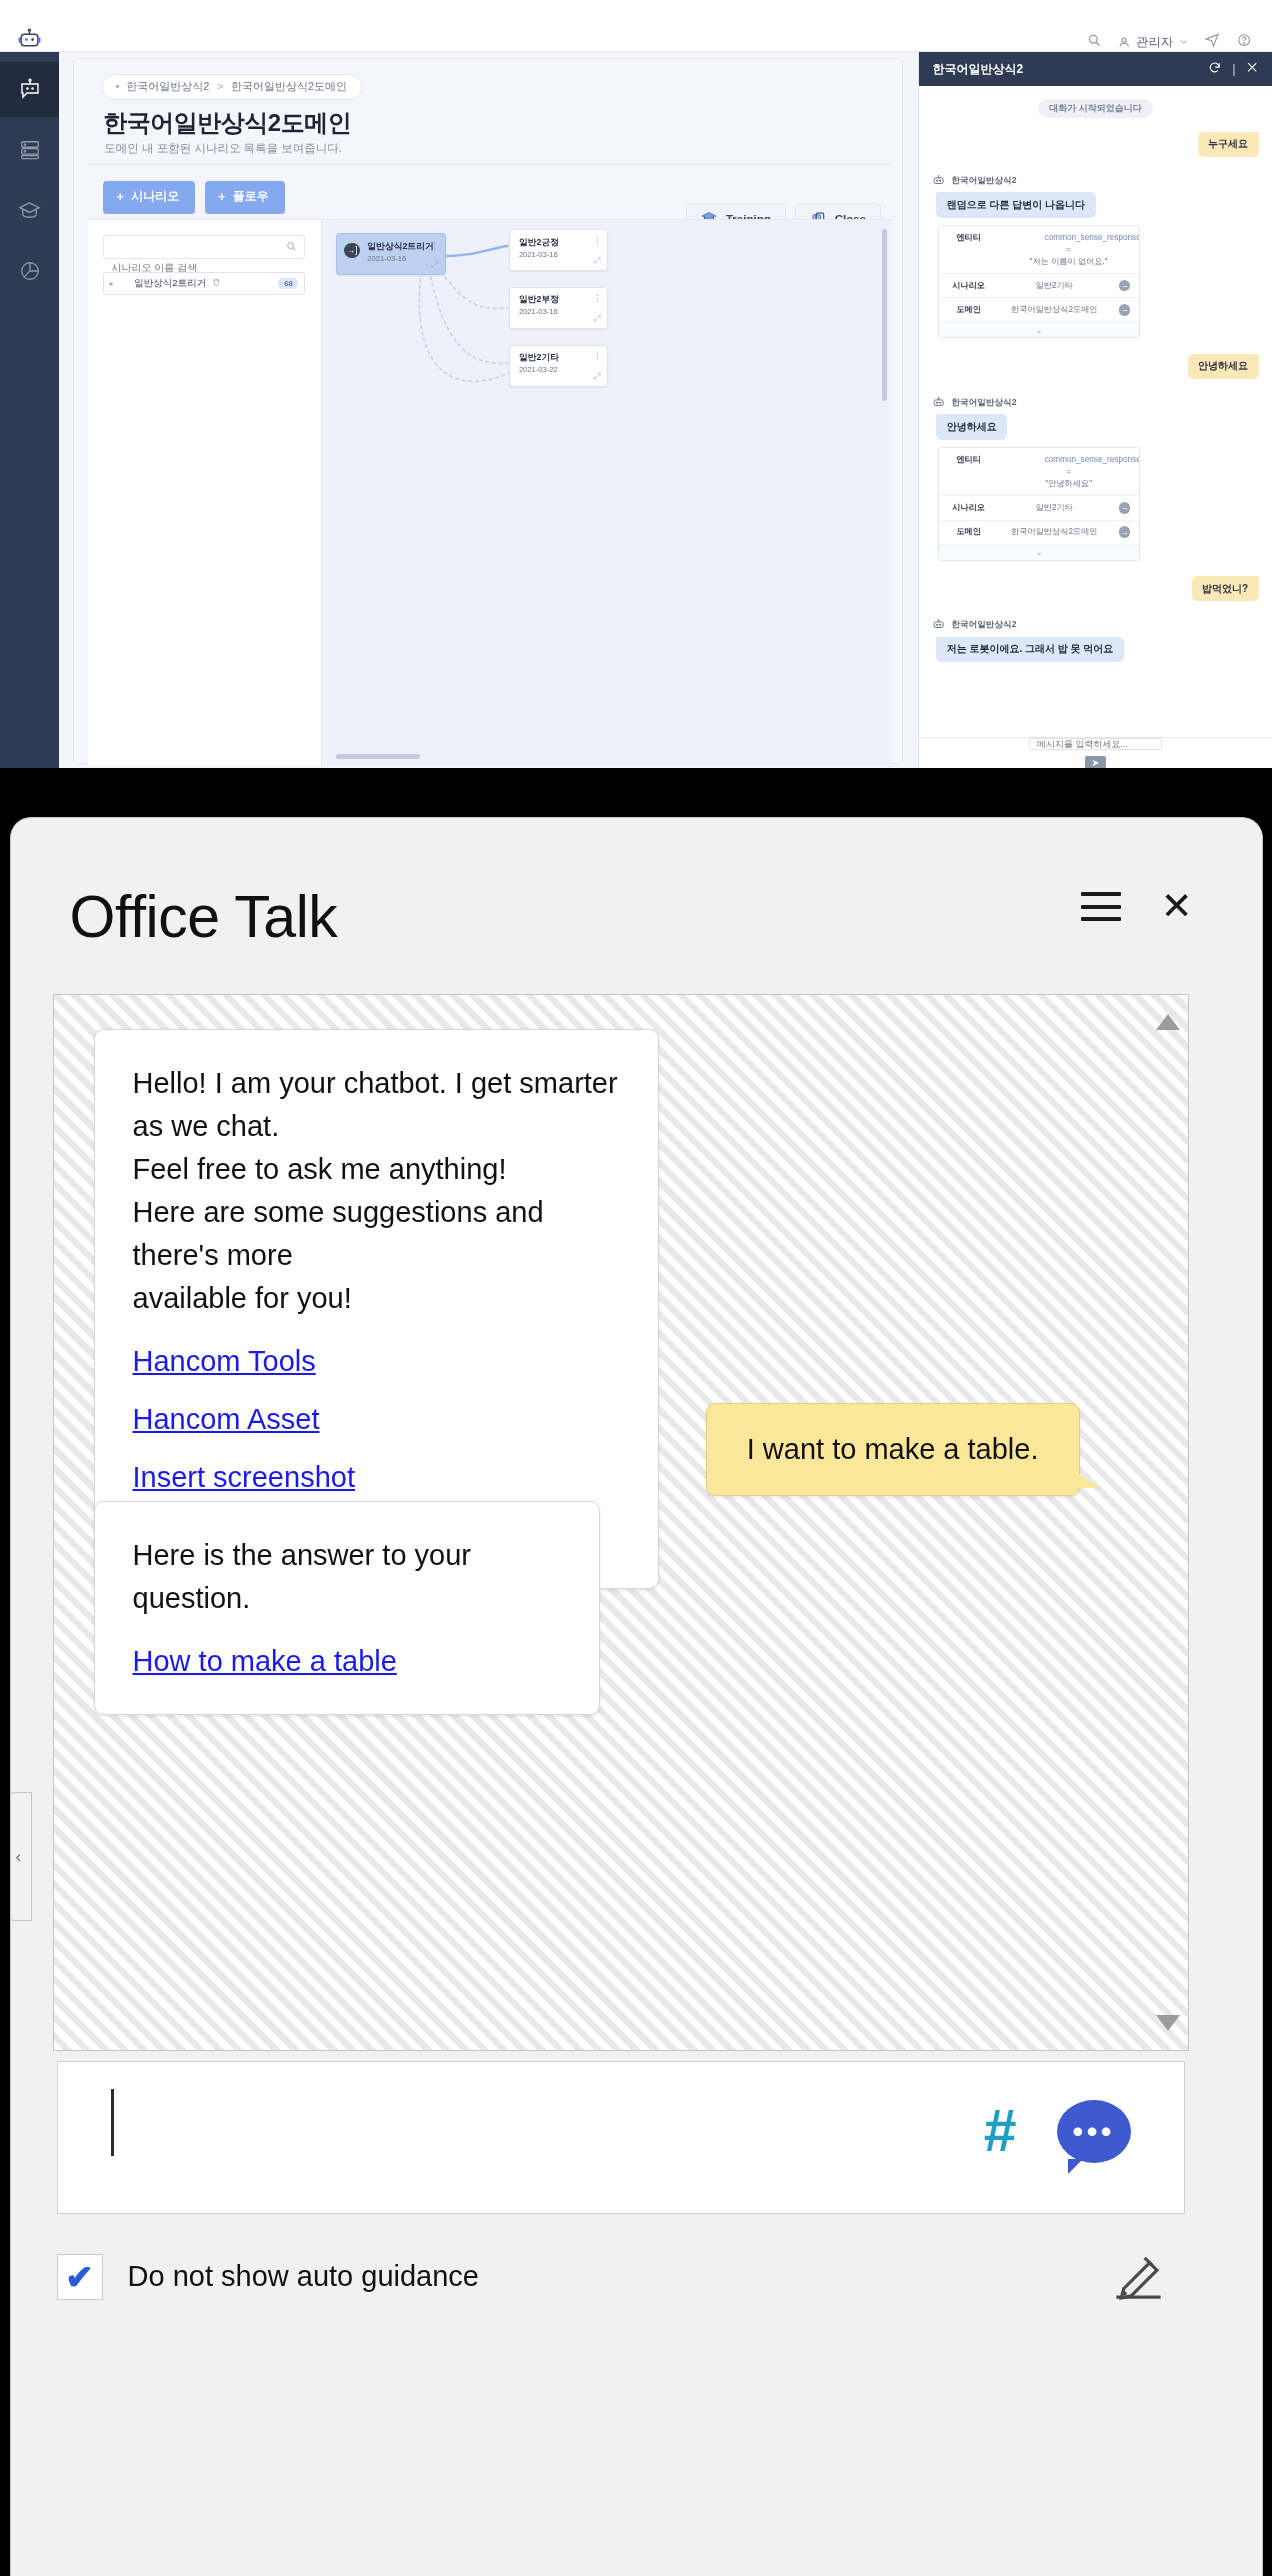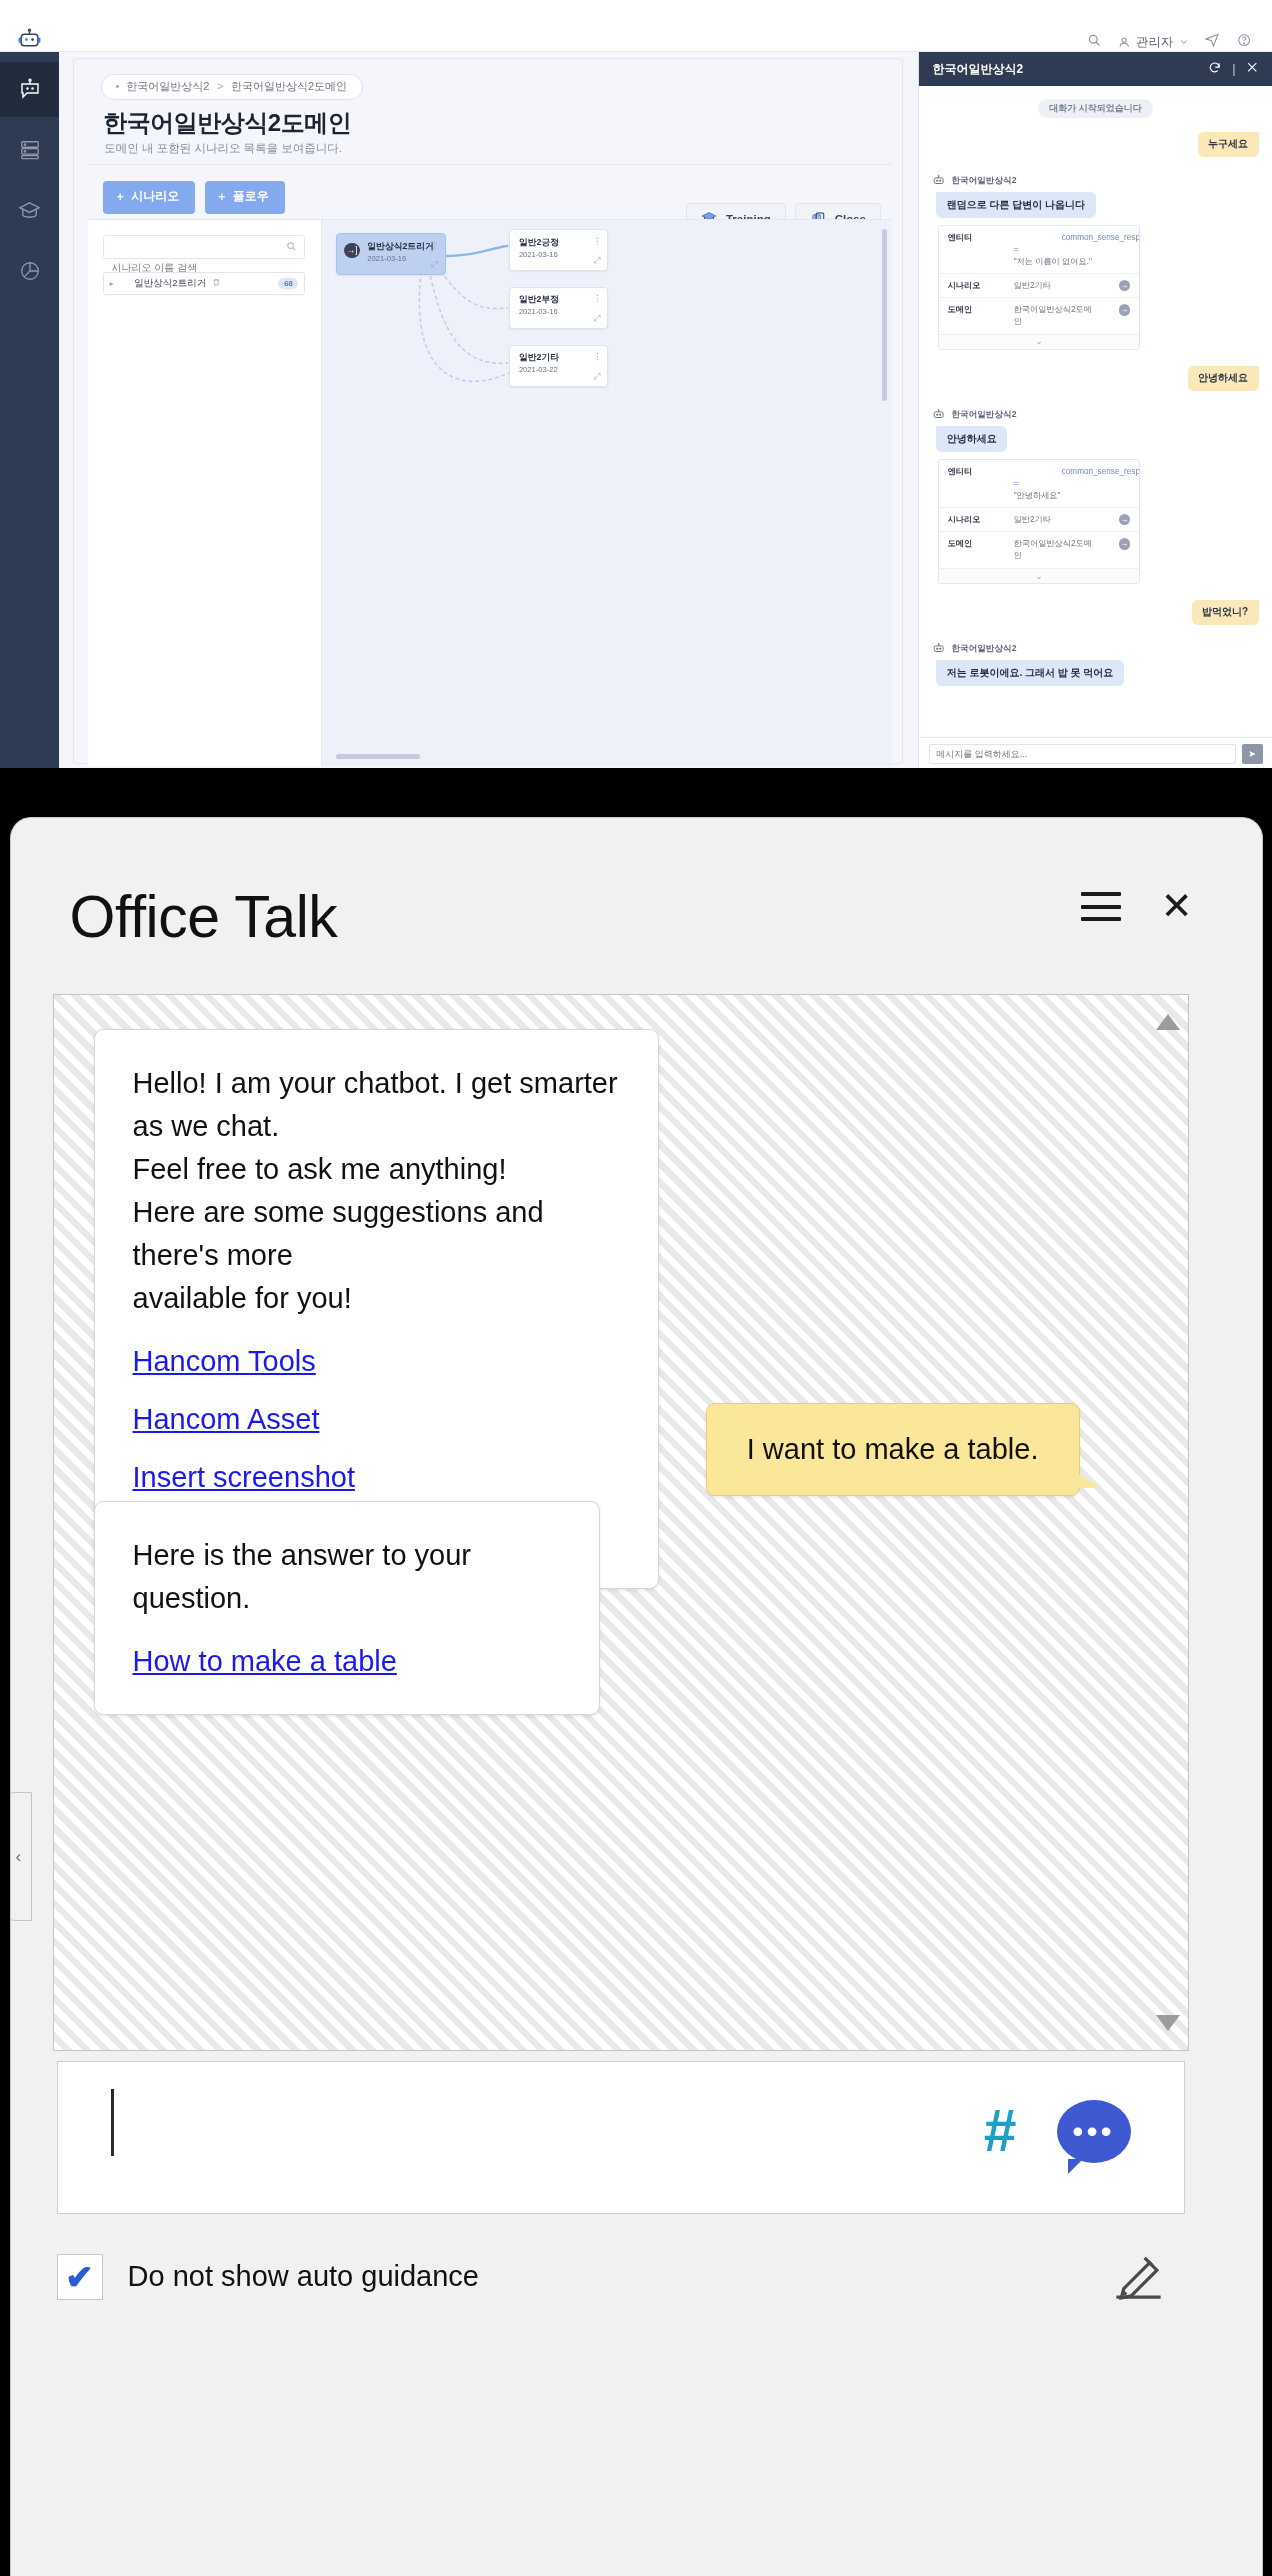--- a/index.html
+++ b/index.html
@@ -168,36 +168,36 @@
   .msg-bot {
     width: max-content; max-width: 80%;
     background: #dce8f8; color: #26303f; font-size: 10px; font-weight: bold;
     border-radius: 1.9px 5.7px 5.7px 5.7px; padding: 5.7px 10.5px; margin-left: 3.8px;
   }
   .info-card {
     margin: 7.6px 0 15.3px 5.7px; width: 202px;
     border: 1px solid #e3e7f0; border-radius: 2.9px; background: #fff; overflow: hidden;
   }
   .info-row {
-    display: flex; align-items: flex-start; gap: 24px;
-    padding: 5.7px 8.6px; border-bottom: 1px solid #edf0f6; font-size: 8.2px;
+    display: flex; align-items: flex-start; gap: 7px;
+    padding: 5.7px 8.6px; border-bottom: 1px solid #edf0f6; font-size: 8.2px; text-align: center;
   }
   .info-row .k { width: 42px; font-weight: bold; color: #2d3547; flex: none; }
   .info-row .v { color: #6b7286; line-height: 1.45; flex: 1; }
   .info-row .v .ent { color: #7286c4; margin-left: 48px; }
   .info-row .arrow {
     width: 11.5px; height: 11.5px; border-radius: 50%; background: #9aa2b4; color: #fff;
     display: flex; align-items: center; justify-content: center; font-size: 7.6px; flex: none;
   }
   .info-more {
     text-align: center; color: #9aa2b4; font-size: 8.6px; padding: 1.9px 0 2.9px 0; background: #fafbfd;
   }
   .chat-input-bar {
     height: 32px; border-top: 1px solid #e4e8f1; background: #fff;
-    display: flex; align-items: center; padding: 0 9.5px; gap: 5.7px;
+    display: flex; align-items: center; padding: 0 9.5px; gap: 5.7px; flex-direction: column;
   }
   .chat-input-bar .field {
     flex: 1; height: 20px; border: 1px solid #dfe3ed; border-radius: 1.9px;
     display: flex; align-items: center; padding: 0 6.7px;
   }
   .chat-input-bar .field input {
     border: none; outline: none; background: transparent; width: 100%;
     font-size: 9px; color: #b0b6c4; font-family: inherit;
   }
   .send-btn {

